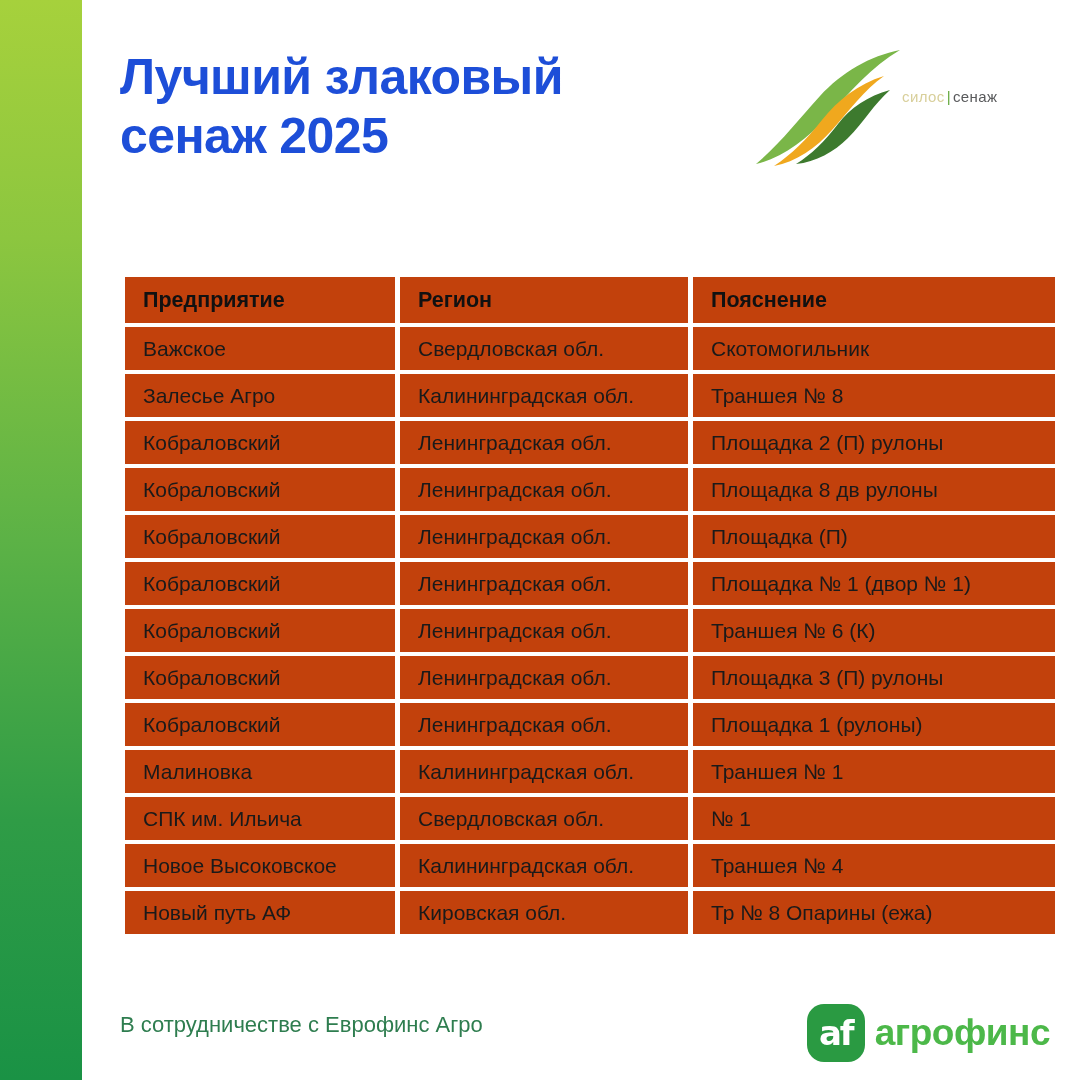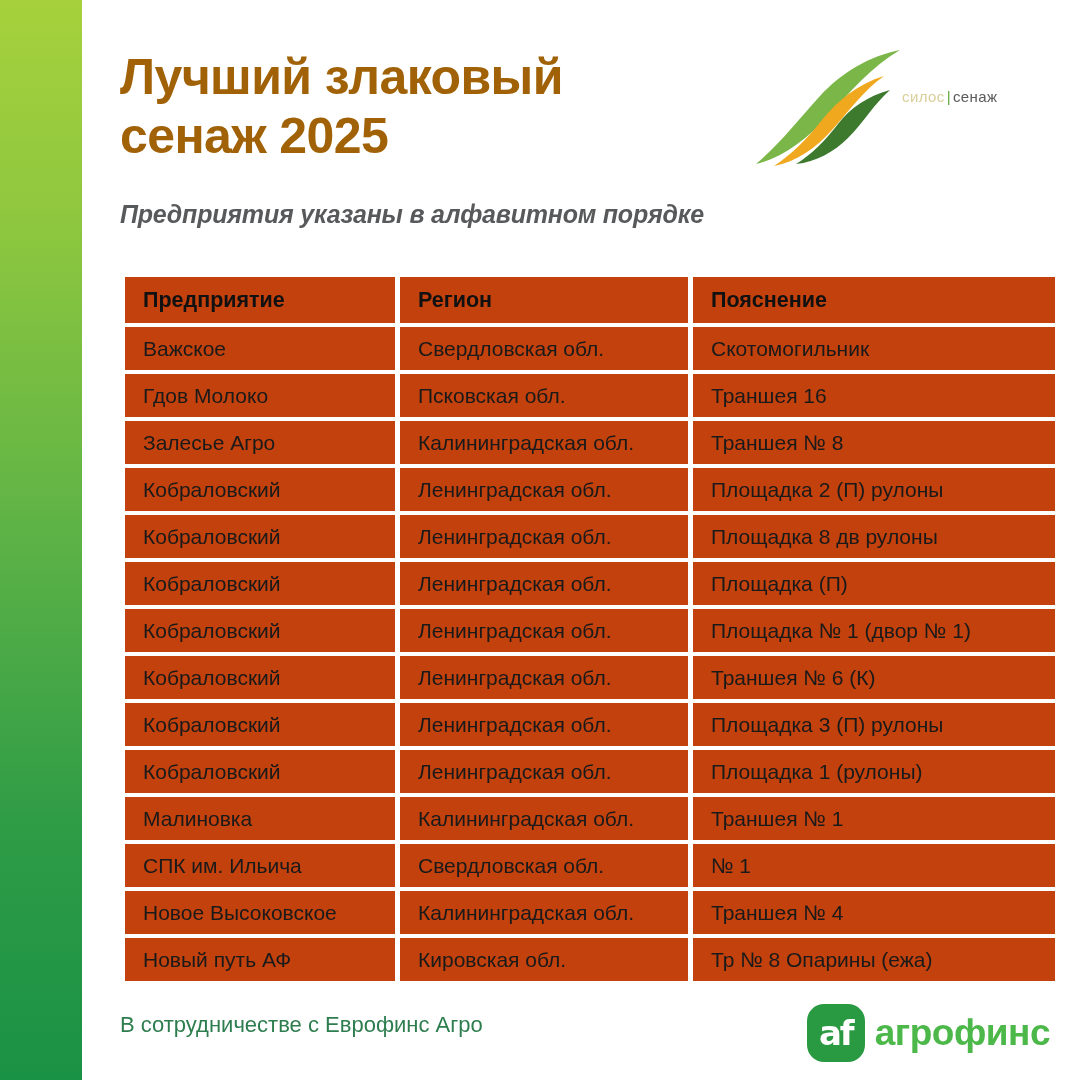--- a/index.html
+++ b/index.html
@@ -51,21 +51,21 @@
   }
   .title {
     position: absolute;
     left: 0;
     top: 0;
     width: 640px;
     margin: 0;
     font-size: 50px;
     line-height: 59px;
     font-weight: bold;
-    color: #a16207;
+    color: #1d4ed8;
     letter-spacing: -0.6px;
     white-space: pre-line;
   }
 
   
   .luchshiy-logo {
     position: absolute;
     right: 0;
     top: -2px;
     width: 300px;
@@ -233,21 +233,20 @@
           <path d="M140 44 C118 50 100 62 88 78 C74 96 62 108 46 118 C66 116 84 106 98 92 C114 76 124 58 140 44 Z" fill="#3d7a2e"></path>
         </svg>
         <div class="luchshiy-words">
           <div class="luchshiy-sub">
             <span class="sil">силос</span><span class="bar">|</span><span class="sen">сенаж</span>
           </div>
         </div>
       </div>
     </div>
 
-    <p class="subtitle">Предприятия указаны в алфавитном порядке</p>
 
     <div class="table-wrap">
       <table class="listing">
         <colgroup>
           <col class="c-ent">
           <col class="c-reg">
           <col class="c-exp">
         </colgroup>
         <thead>
           <tr>
@@ -256,25 +255,20 @@
             <th>Пояснение</th>
           </tr>
         </thead>
         <tbody id="listing-body">
             <tr>
               <td>Важское</td>
               <td>Свердловская обл.</td>
               <td>Скотомогильник</td>
             </tr>
             <tr>
-              <td>Гдов Молоко</td>
-              <td>Псковская обл.</td>
-              <td>Траншея 16</td>
-            </tr>
-            <tr>
               <td>Залесье Агро</td>
               <td>Калининградская обл.</td>
               <td>Траншея № 8</td>
             </tr>
             <tr>
               <td>Кобраловский</td>
               <td>Ленинградская обл.</td>
               <td>Площадка 2 (П) рулоны</td>
             </tr>
             <tr>

